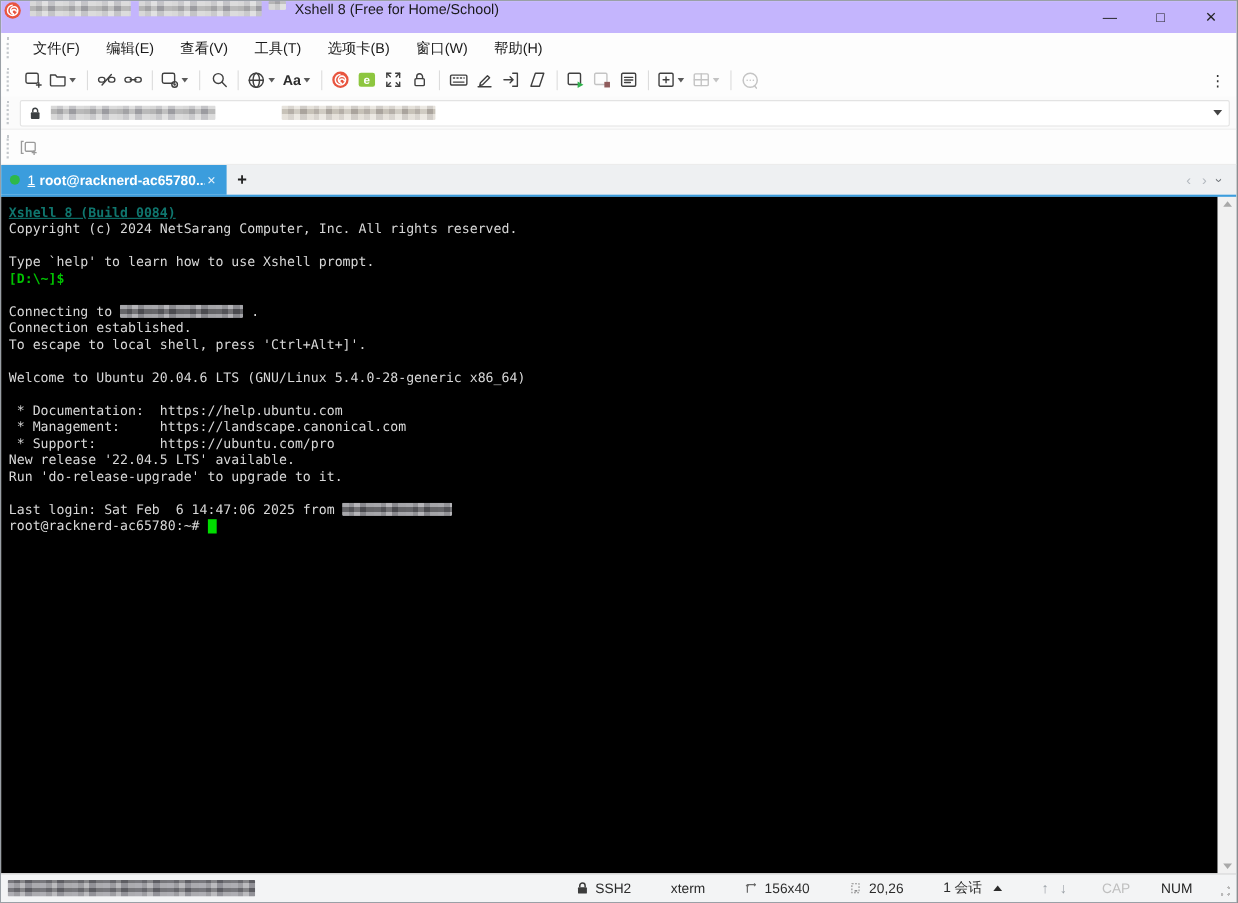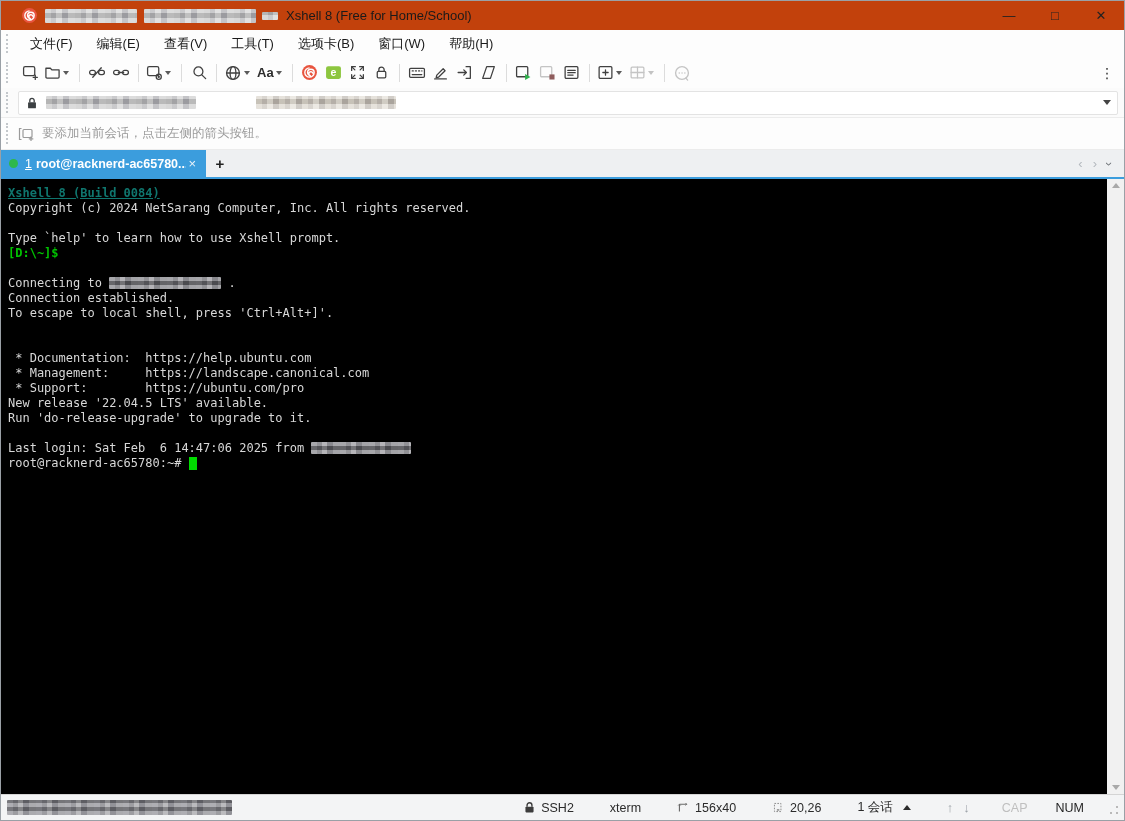--- a/index.html
+++ b/index.html
@@ -6,21 +6,21 @@
   html,body { width:1125px; height:821px; }
   body {
     font-family:"Liberation Sans", sans-serif;
     font-size:13px; color:#1f1f1f;
     background:#fdfdfd;
     border:1px solid #9aa0a6;
     display:flex; flex-direction:column;
     overflow:hidden;
   }
   
-  .titlebar { height:29px; display:flex; align-items:center; background:#c2410c; padding-left:20px; flex:none; }
+  .titlebar { height:29px; display:flex; align-items:flex-start; background:#c4b5fd; padding-left:2px; flex:none; }
   .titlebar .logo { width:17px; height:17px; margin-right:7px; flex:none; }
   .mosaic {
     display:inline-block; height:14px; border-radius:1px;
     background:
       repeating-linear-gradient(0deg, rgba(255,255,255,.28) 0 5px, rgba(0,0,0,.10) 5px 10px),
       repeating-linear-gradient(90deg, #c9c9c9 0 6px, #b5b5b8 6px 11px, #d6d6d6 11px 17px, #adadb2 17px 23px, #cfcfcf 23px 30px);
     filter: blur(0.6px);
     vertical-align:middle;
   }
   .mosaic.dark {
@@ -317,21 +317,20 @@
   </div>
 </div>
 
 <div class="infobar">
   <div class="grip"></div>
   <svg width="18" height="16" viewBox="0 0 18 16">
     <path d="M3.5 2.5h-2v11h2" fill="none" stroke="#9a9a9a" stroke-width="1.2"></path>
     <rect x="5" y="3.5" width="9" height="8" rx="1" fill="none" stroke="#9a9a9a" stroke-width="1.2"></rect>
     <path d="M13 10.5v4.5M10.8 12.8h4.5" stroke="#9a9a9a" stroke-width="1.2"></path>
   </svg>
-  <span class="text">要添加当前会话，点击左侧的箭头按钮。</span>
 </div>
 
 <div class="tabbar">
   <div class="tab">
     <span class="tab-dot"></span>
     <span class="tab-num">1</span>
     <span class="tab-label">root@racknerd-ac65780...</span>
     <span class="tab-close">×</span>
   </div>
   <div class="newtab-btn">+</div>
@@ -347,20 +346,21 @@
       <div class="tl"><span class="s-bold">Xshell 8 (Build 0084)</span></div>
       <div class="tl"><span class="s-plain">Copyright (c) 2024 NetSarang Computer, Inc. All rights reserved.</span></div>
       <div class="tl">&nbsp;</div>
       <div class="tl"><span class="s-plain">Type `help' to learn how to use Xshell prompt.</span></div>
       <div class="tl"><span class="s-green-bold">[D:\~]$ </span></div>
       <div class="tl">&nbsp;</div>
       <div class="tl"><span class="s-plain">Connecting to </span><span class="s-blur" style="width: 112px;"></span><span class="s-plain"> .</span></div>
       <div class="tl"><span class="s-plain">Connection established.</span></div>
       <div class="tl"><span class="s-plain">To escape to local shell, press 'Ctrl+Alt+]'.</span></div>
       <div class="tl">&nbsp;</div>
+      <div class="tl"><span class="s-plain">Welcome to Ubuntu 20.04.6 LTS (GNU/Linux 5.4.0-28-generic x86_64)</span></div>
       <div class="tl">&nbsp;</div>
       <div class="tl"><span class="s-plain"> * Documentation:  https://help.ubuntu.com</span></div>
       <div class="tl"><span class="s-plain"> * Management:     https://landscape.canonical.com</span></div>
       <div class="tl"><span class="s-plain"> * Support:        https://ubuntu.com/pro</span></div>
       <div class="tl"><span class="s-plain">New release '22.04.5 LTS' available.</span></div>
       <div class="tl"><span class="s-plain">Run 'do-release-upgrade' to upgrade to it.</span></div>
       <div class="tl">&nbsp;</div>
       <div class="tl"><span class="s-plain">Last login: Sat Feb  6 14:47:06 2025 from </span><span class="s-blur" style="width: 100px;"></span></div>
       <div class="tl"><span class="s-plain">root@racknerd-ac65780:~# </span><span class="s-cursor"></span></div>
     </div>

